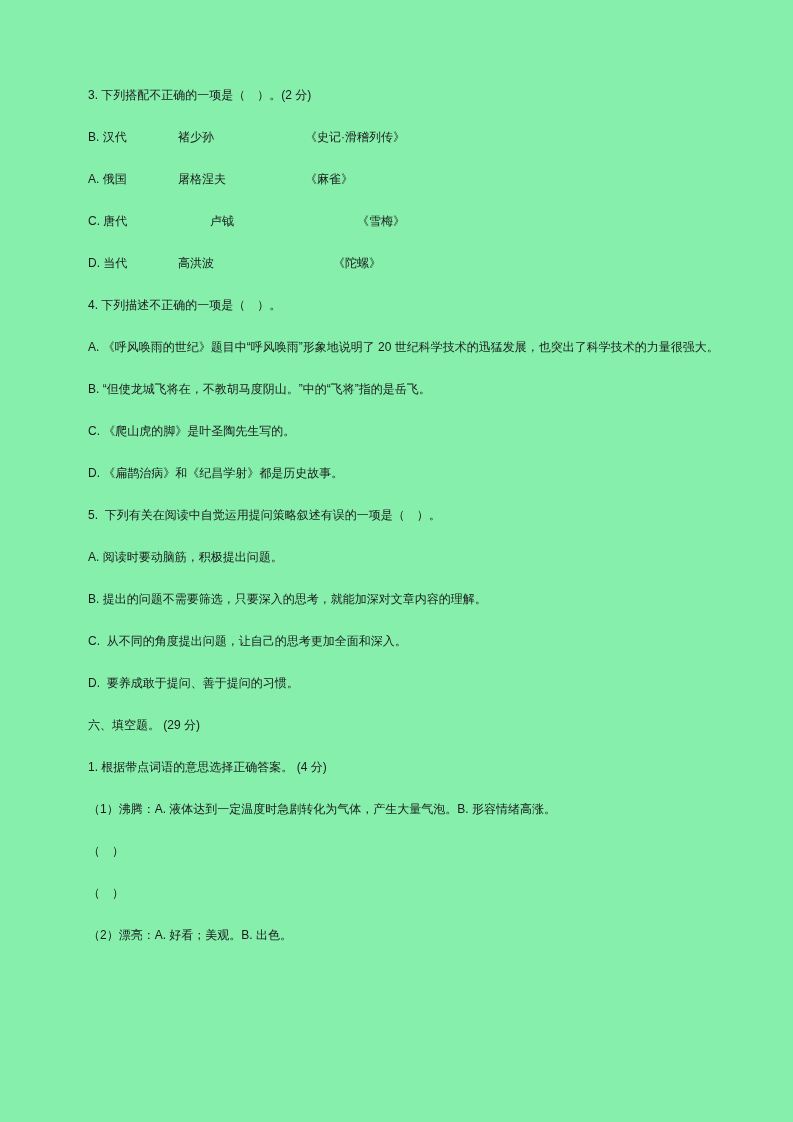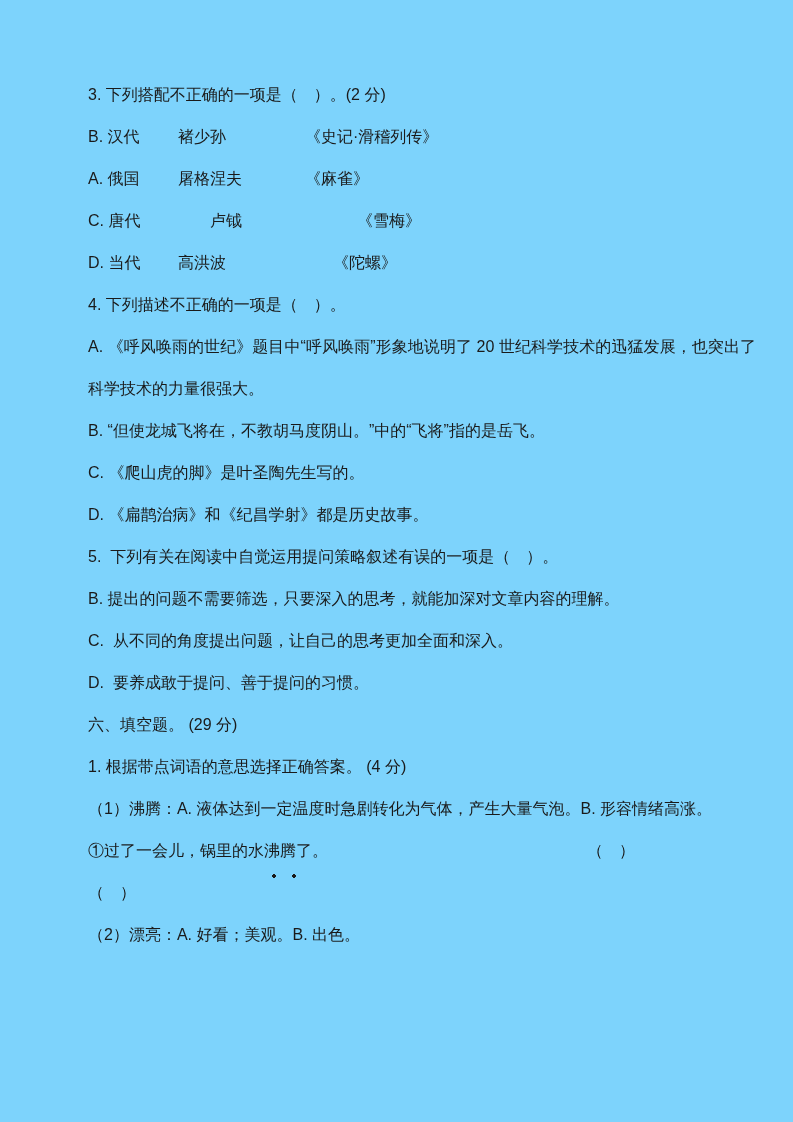--- a/index.html
+++ b/index.html
@@ -5,24 +5,24 @@
   html, body {
     margin: 0;
     padding: 0;
     background: #ffffff;
   }
   .page {
     position: relative;
     width: 793px;
     height: 1122px;
     box-sizing: border-box;
-    background: #7dd3fc;
+    background: #86efac;
     color: #1a1a1a;
     font-family: "Liberation Sans", sans-serif;
-    font-size: 16px;
+    font-size: 12px;
     line-height: 42px;
     padding: 74px 37px 0 88px;
     overflow: hidden;
   }
   .line {
     white-space: pre-wrap;
     min-height: 42px;
   }
   .para {
     text-align: justify;
@@ -79,31 +79,31 @@
     <span class="c3">《陀螺》</span>
   </div>
 
   <div class="line">4. 下列描述不正确的一项是（　）。</div>
   <div class="para">A. 《呼风唤雨的世纪》题目中“呼风唤雨”形象地说明了 20 世纪科学技术的迅猛发展，也突出了科学技术的力量很强大。</div>
   <div class="line">B. “但使龙城飞将在，不教胡马度阴山。”中的“飞将”指的是岳飞。</div>
   <div class="line">C. 《爬山虎的脚》是叶圣陶先生写的。</div>
   <div class="line">D. 《扁鹊治病》和《纪昌学射》都是历史故事。</div>
 
   <div class="line">5.  下列有关在阅读中自觉运用提问策略叙述有误的一项是（　）。</div>
+  <div class="line">A. 阅读时要动脑筋，积极提出问题。</div>
   <div class="line">B. 提出的问题不需要筛选，只要深入的思考，就能加深对文章内容的理解。</div>
   <div class="line">C.  从不同的角度提出问题，让自己的思考更加全面和深入。</div>
   <div class="line">D.  要养成敢于提问、善于提问的习惯。</div>
 
   <div class="line">六、填空题。 (29 分)</div>
   <div class="line">1. 根据带点词语的意思选择正确答案。 (4 分)</div>
 
   <div class="para">（1）沸腾：A. 液体达到一定温度时急剧转化为气体，产生大量气泡。B. 形容情绪高涨。</div>
 
   <div class="line blank-row">
-    <span class="sent"><span>①过了一会儿，锅里的水</span><span class="em-dot">沸腾</span><span>了。</span></span>
     <span class="blank">（　）</span>
   </div>
 
   <div class="line blank-row">
     <span class="blank">（　）</span>
   </div>
 
   <div class="line">（2）漂亮：A. 好看；美观。B. 出色。</div>
 
 </div>

